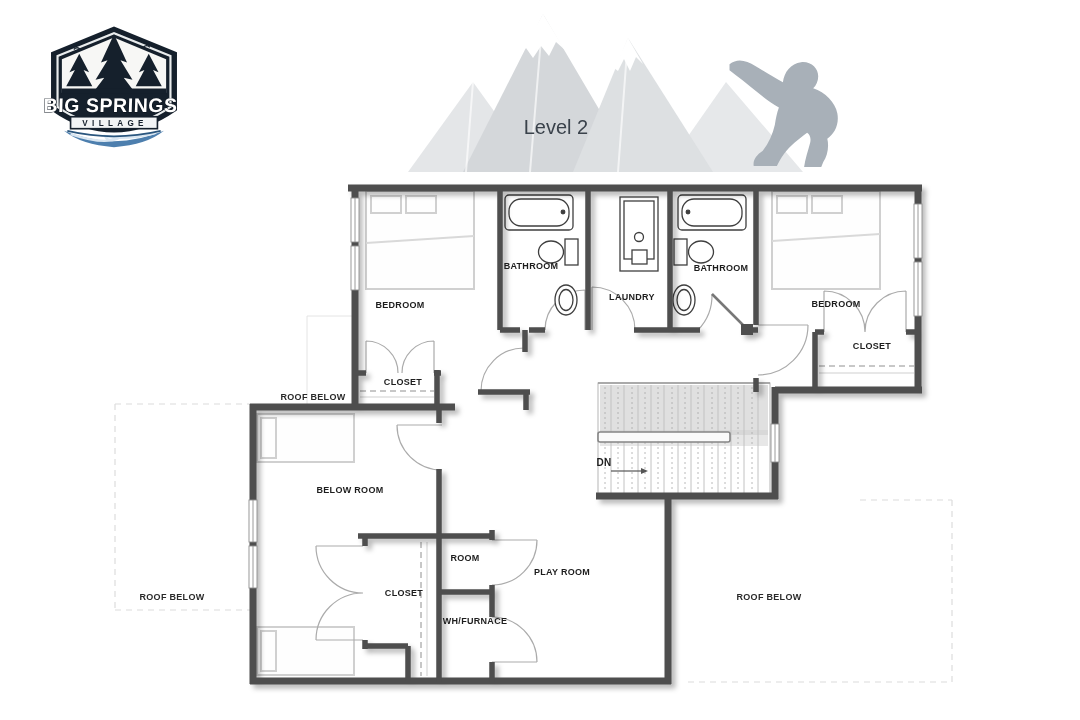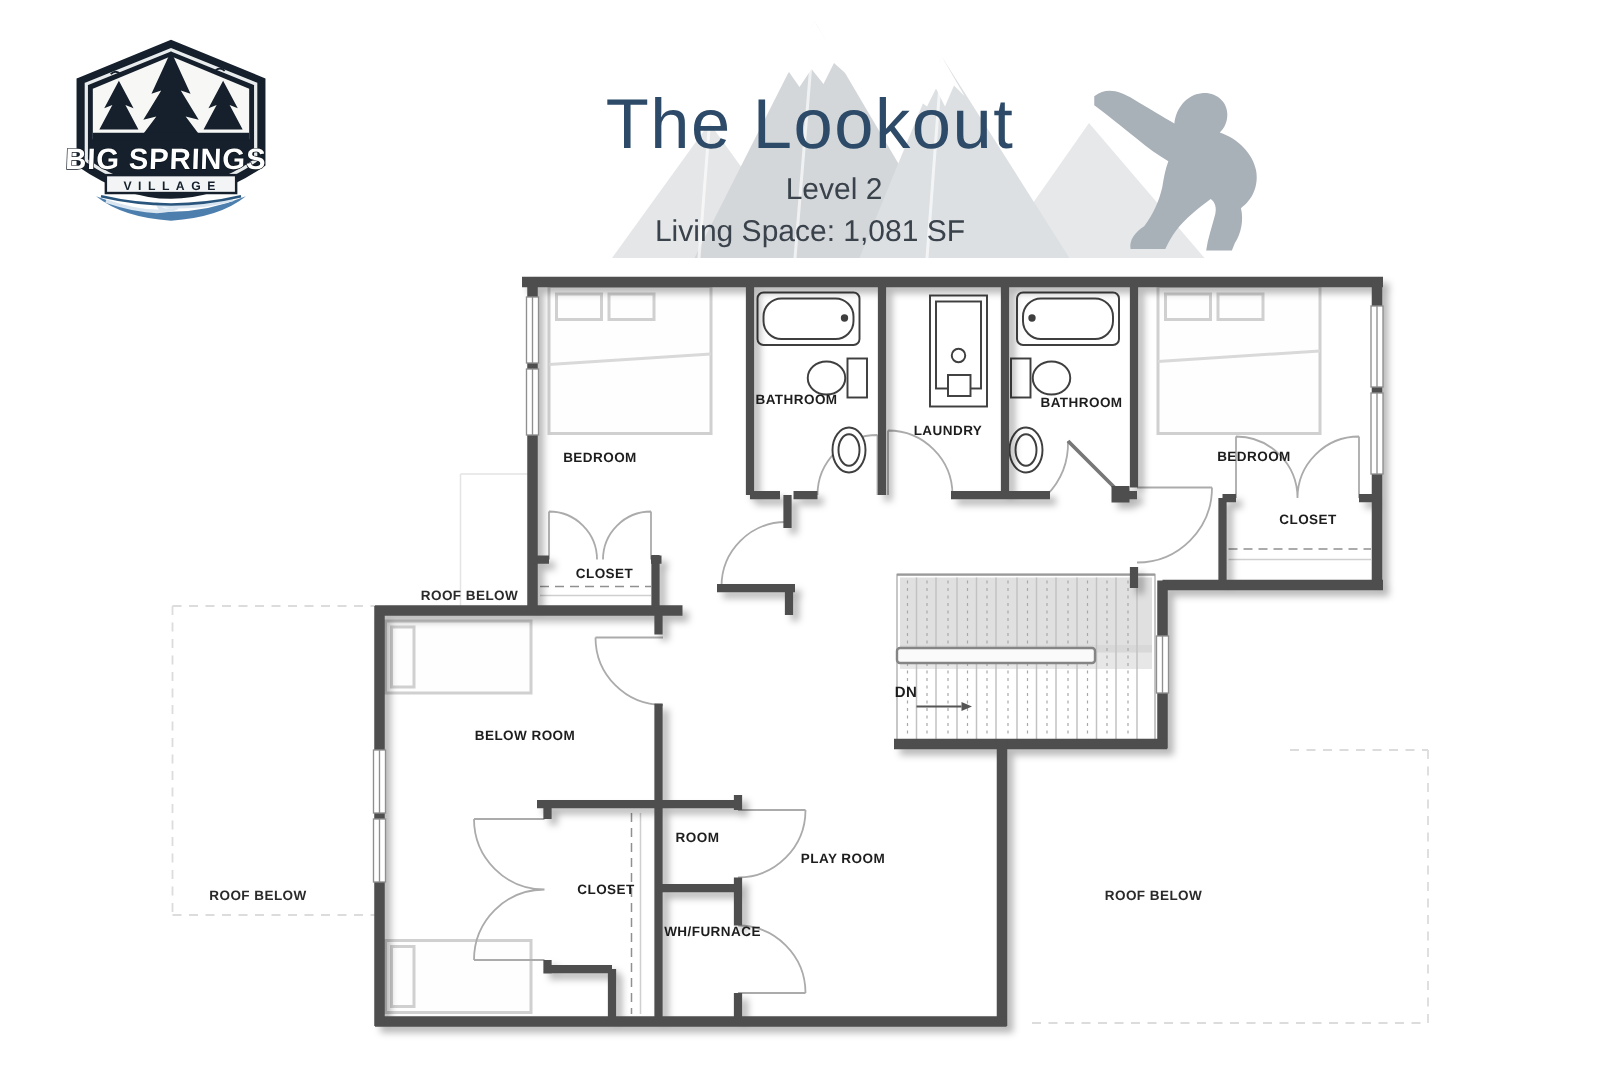--- a/index.html
+++ b/index.html
@@ -60,23 +60,21 @@
     <path fill="#a8b0b8" d="M4,22 C12,16 20,18 30,24 C40,30 50,36 57,40
       C58,30 65,21 75,20 C85,19 92,26 92,34 C92,39 90,43 87,46
       C99,50 109,60 111,71 C113,82 108,91 101,96
       C103,104 101,113 97,119 L95,124 L78,124
       C79,116 82,108 84,100 C85,96 84,92 81,90
       C73,96 64,103 58,111 C55,115 53,119 51,123 L28,123
       C27,117 31,112 37,108 C43,100 47,91 49,82
       C50,76 51,70 53,65 C46,61 39,56 32,50 C22,42 12,34 4,28 Z"></path>
   </svg>
 
-  <div class="title">The Lookout</div>
   <div class="sub1">Level 2</div>
-  <div class="sub2">Living Space: 1,081 SF</div>
 
   <svg class="abs" style="left:0;top:0;z-index:2" width="1080" height="720" viewBox="0 0 1080 720">
 
     <g stroke="#dcdcdc" stroke-width="1.2" stroke-dasharray="6,5" fill="none">
       <path d="M115,404 H250 M115,404 V610 M115,610 H250"></path>
       <path d="M688,682 H952 M952,500 V682 M860,500 H952"></path>
     </g>
     <path d="M307,316 V404 M307,316 H352" stroke="#e4e4e4" stroke-width="1" fill="none"></path>
 
     <g>
@@ -190,21 +188,21 @@
         <rect x="249" y="500" width="8" height="42"></rect>
           <rect x="249" y="546" width="8" height="42"></rect>
       </g>
       <path d="M355,198 V242 M355,246 V290 M918,204 V258 M918,262 V316 M775,424 V462 M253,500 V542 M253,546 V588" stroke="#8f8f8f" stroke-width="0.9" fill="none"></path>
     </g>
   </svg>
 
   <div>
     <div class="lbl" style="left:400px;top:305px">BEDROOM</div>
     <div class="lbl" style="left:531px;top:266px">BATHROOM</div>
-    <div class="lbl" style="left:632px;top:287px">LAUNDRY</div>
+    <div class="lbl" style="left:632px;top:297px">LAUNDRY</div>
     <div class="lbl" style="left:721px;top:268px">BATHROOM</div>
     <div class="lbl" style="left:836px;top:304px">BEDROOM</div>
     <div class="lbl" style="left:872px;top:346px">CLOSET</div>
     <div class="lbl roof" style="left:313px;top:356px">ROOF BELOW</div>
     <div class="lbl" style="left:403px;top:382px">CLOSET</div>
     <div class="lbl" style="left:350px;top:490px">BELOW ROOM</div>
     <div class="lbl roof" style="left:172px;top:556px">ROOF BELOW</div>
     <div class="lbl" style="left:404px;top:593px">CLOSET</div>
     <div class="lbl" style="left:465px;top:558px">ROOM</div>
     <div class="lbl" style="left:562px;top:572px">PLAY ROOM</div>

